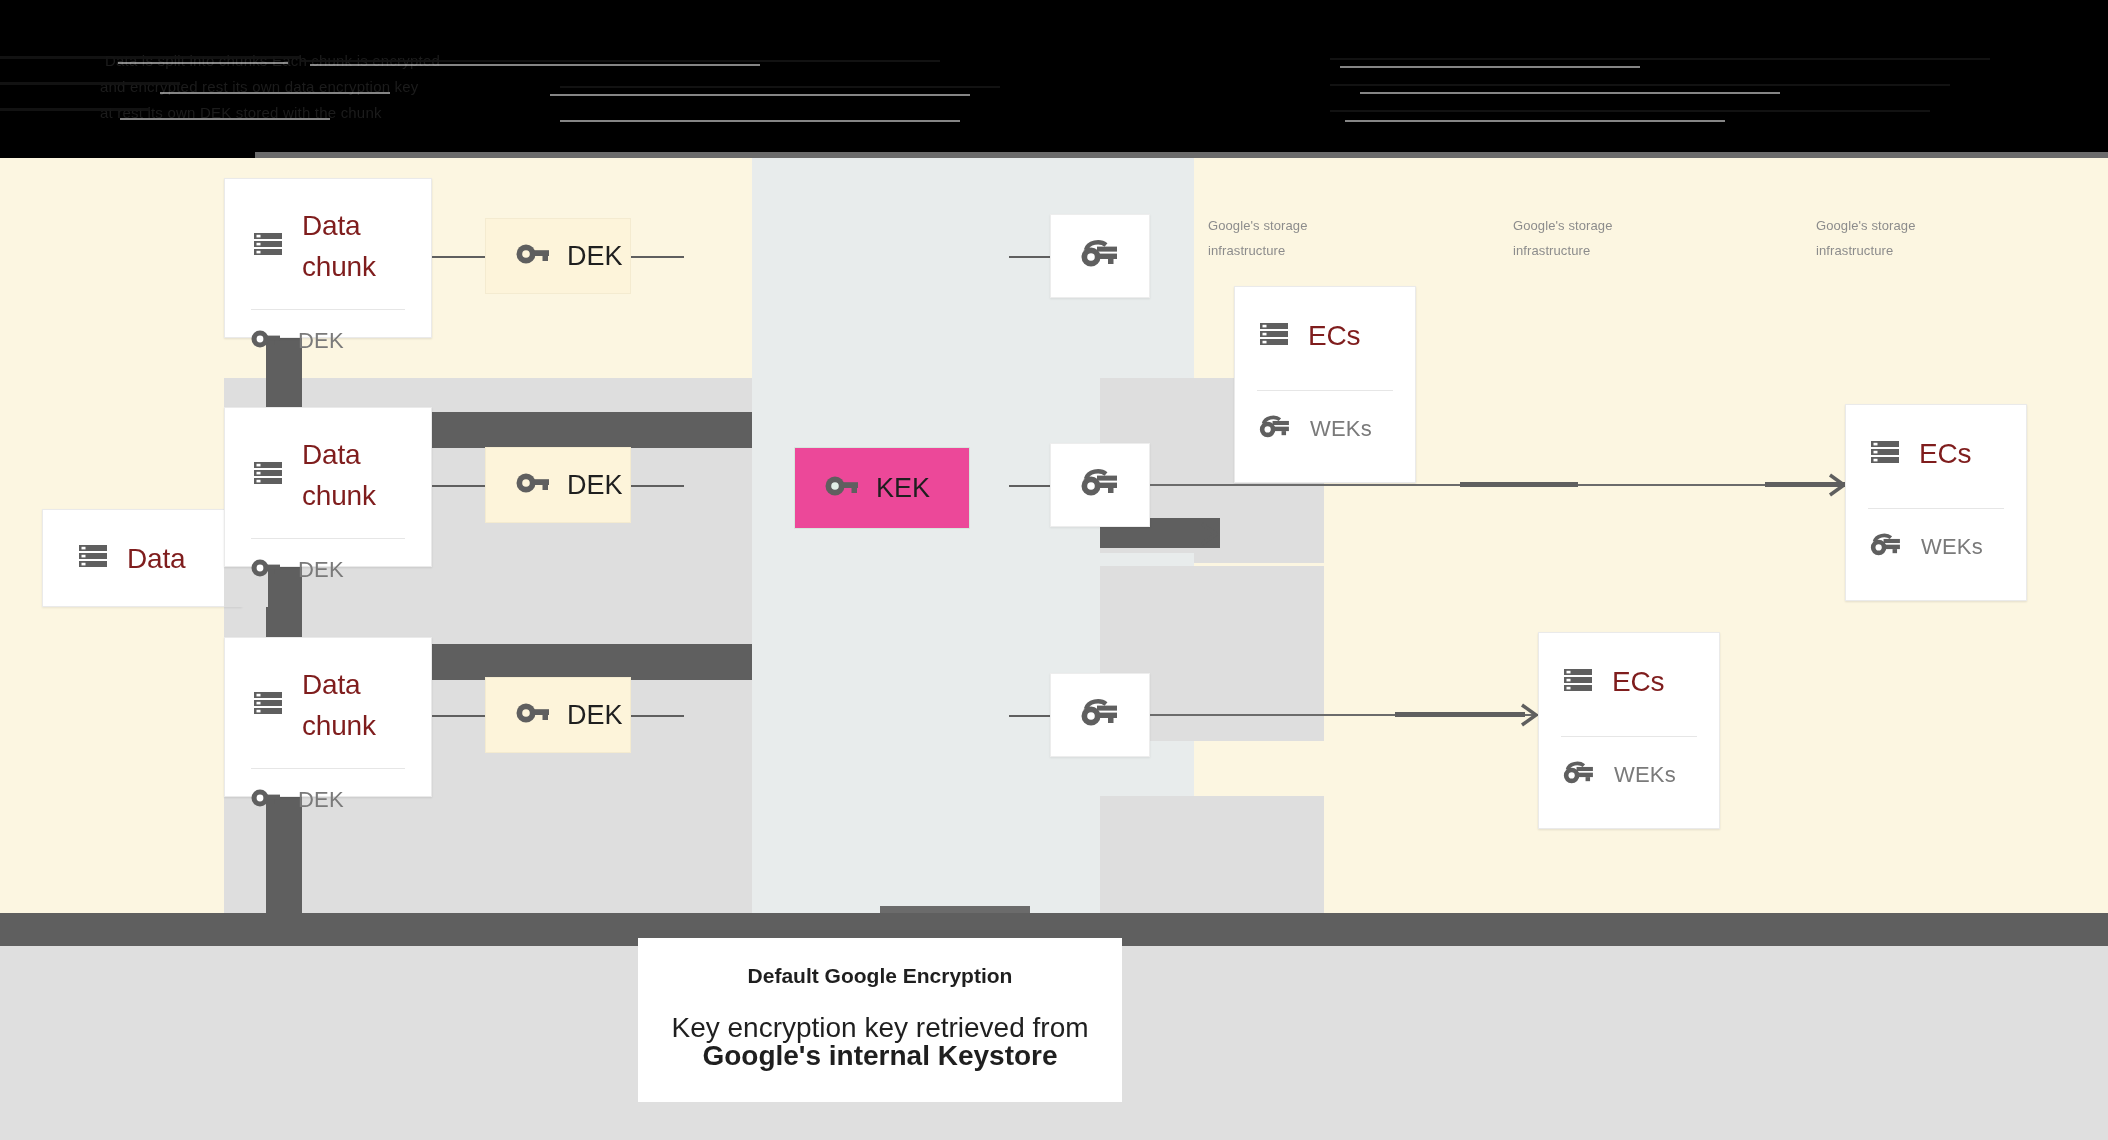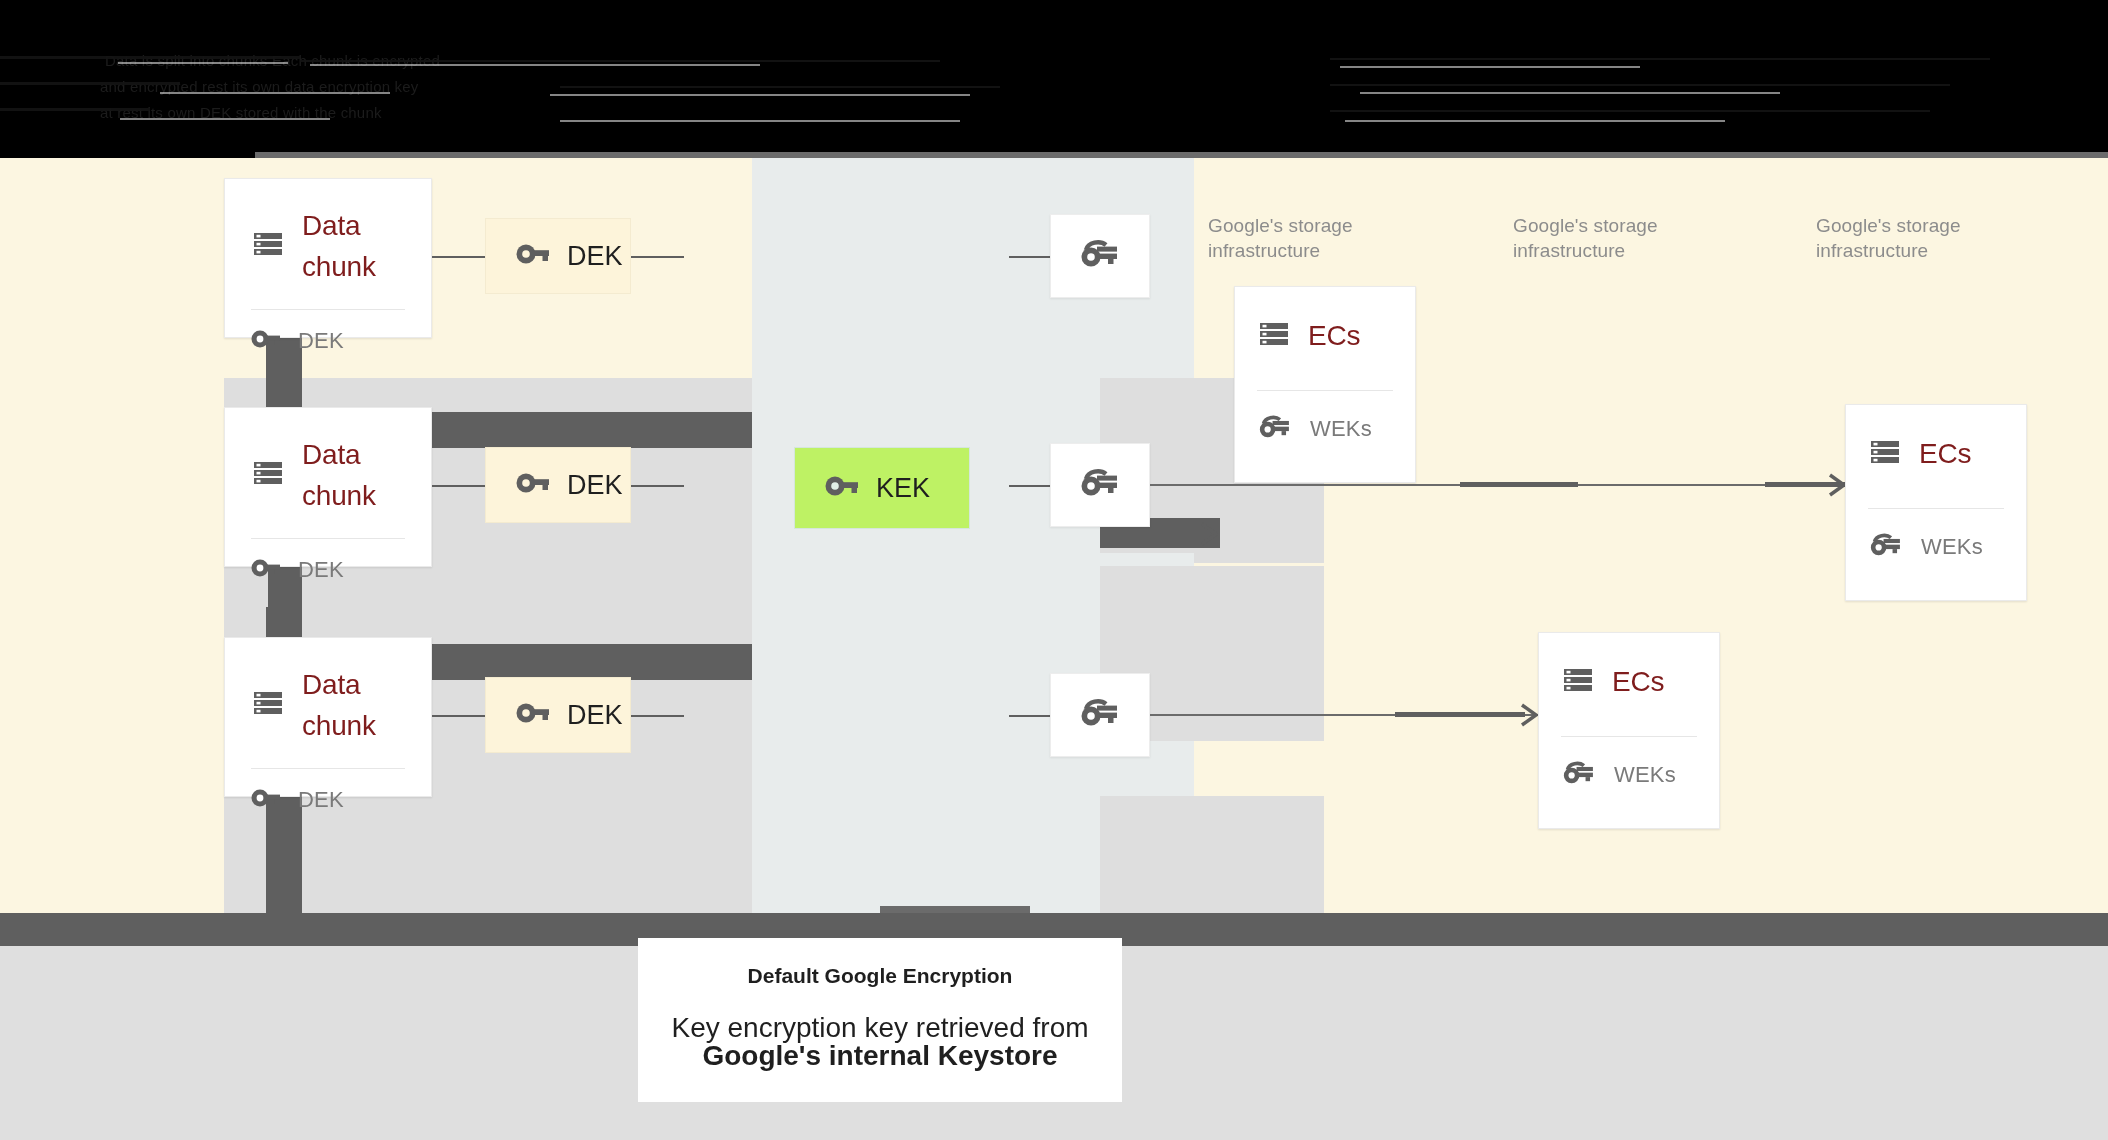--- a/index.html
+++ b/index.html
@@ -68,38 +68,38 @@
     display:flex; align-items:center; gap:17px; padding-left:33px;
     box-shadow:0 1px 2px rgba(0,0,0,.08);
   }
 
   
   .keybox{
     position:absolute; display:flex; align-items:center; gap:17px;
     padding-left:30px;
   }
   .keybox.dek{ background:#FDF4DA; border:1px solid #F4EBD0; }
-  .keybox.kek{ background:#bef264; border:1px solid #D5E6DC; }
+  .keybox.kek{ background:#ec4899; border:1px solid #D5E6DC; }
   .keybox-label{ font-size:27px; color:#1f1f1f; }
 
   
   .iconbox{
     position:absolute; background:#fff; border:1px solid #EDEDED;
     display:flex; align-items:center; justify-content:center;
     box-shadow:0 1px 2px rgba(0,0,0,.08);
   }
 
   
   .conn{ position:absolute; background:#5F5F5F; height:2px; }
   .conn-thin{ position:absolute; background:#6b6b6b; height:2px; }
 
   .arrowhead{ position:absolute; }
 
   .infra-label{
-    position:absolute; font-size:19px; line-height:25px;
+    position:absolute; font-size:13px; line-height:25px;
     color:#8C8C8C; letter-spacing:.1px;
   }
 
   
   #bottom-area{
     position:absolute; left:0; top:913px; width:2108px; height:227px;
     background:#DFDFDF;
   }
   #bottom-darkbar{
     position:absolute; left:0; top:913px; width:2108px; height:33px;
@@ -158,20 +158,33 @@
   <div class="col-gray" style="left:1100px; top:220px; width:224px; height:175px;"></div>
   <div class="col-gray" style="left:1100px; top:408px; width:224px; height:175px;"></div>
   <div class="col-gray" style="left:1100px; top:638px; width:224px; height:175px;"></div>
 
   <div class="dark-bar" style="left:266px; top:154px; width:36px; height:614px;"></div>
   <div class="dark-bar" style="left:266px; top:254px; width:486px; height:36px;"></div>
   <div class="dark-bar" style="left:266px; top:486px; width:486px; height:36px;"></div>
 
   <div class="dark-bar" style="left:1100px; top:360px; width:120px; height:30px;"></div>
 
+  <div class="simple-box" style="left:42px; top:351px; width:200px; height:98px;">
+    <span class="svr">
+      <svg width="34" height="34" viewBox="0 0 34 34">
+        <rect x="3" y="6" width="28" height="6" fill="#5F5F5F"></rect>
+        <rect x="5.5" y="7.8" width="4" height="2.6" fill="#fff"></rect>
+        <rect x="3" y="14" width="28" height="6" fill="#5F5F5F"></rect>
+        <rect x="5.5" y="15.8" width="4" height="2.6" fill="#fff"></rect>
+        <rect x="3" y="22" width="28" height="6" fill="#5F5F5F"></rect>
+        <rect x="5.5" y="23.8" width="4" height="2.6" fill="#fff"></rect>
+      </svg>
+    </span>
+    <span class="card-label">Data</span>
+  </div>
   <div class="col-gray" style="left:224px; top:351px; width:44px; height:98px;"></div>
   <div class="conn" style="left:226px; top:399px; width:46px;"></div>
 
   <div class="card" style="left:224px; top:20px; width:208px; height:160px;">
     <div class="card-top">
       <span class="svr">
         <svg width="34" height="34" viewBox="0 0 34 34">
           <rect x="3" y="6" width="28" height="6" fill="#5F5F5F"></rect>
             <rect x="5.5" y="7.8" width="4" height="2.6" fill="#fff"></rect>
           <rect x="3" y="14" width="28" height="6" fill="#5F5F5F"></rect>

